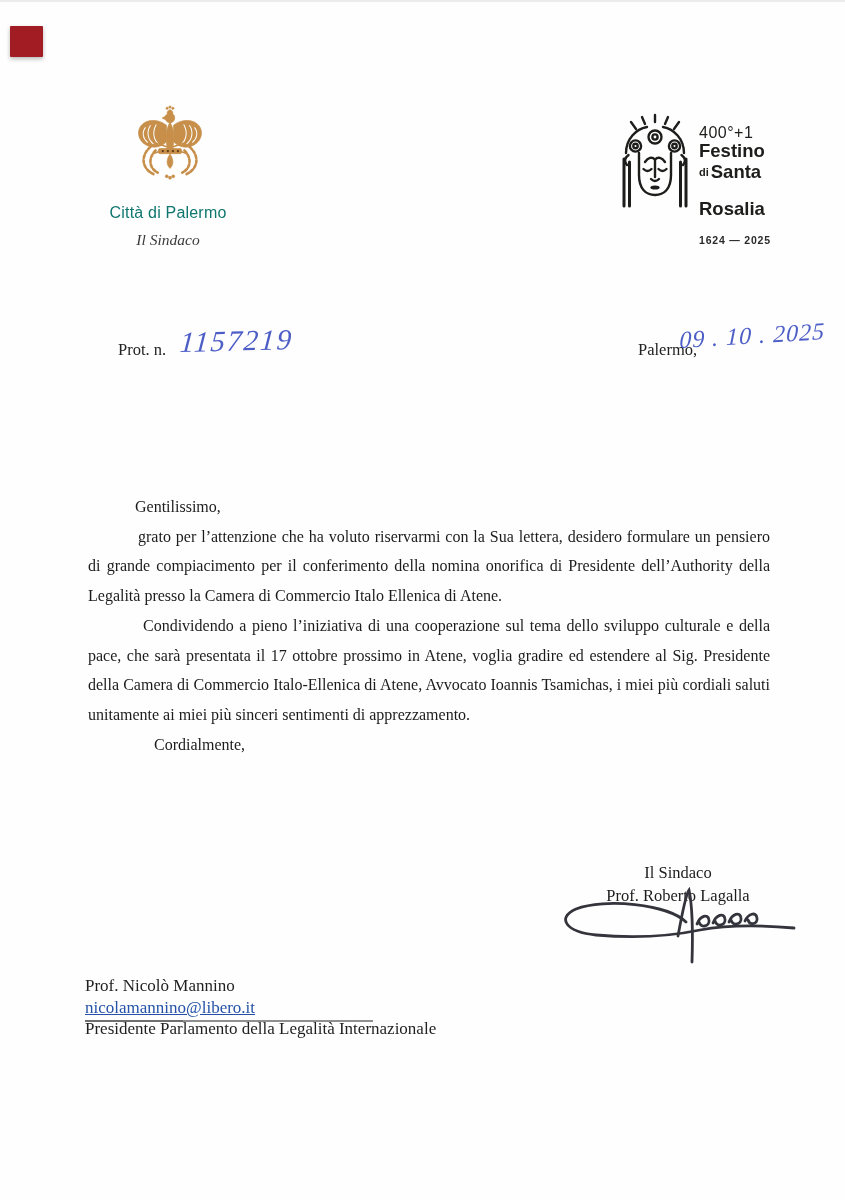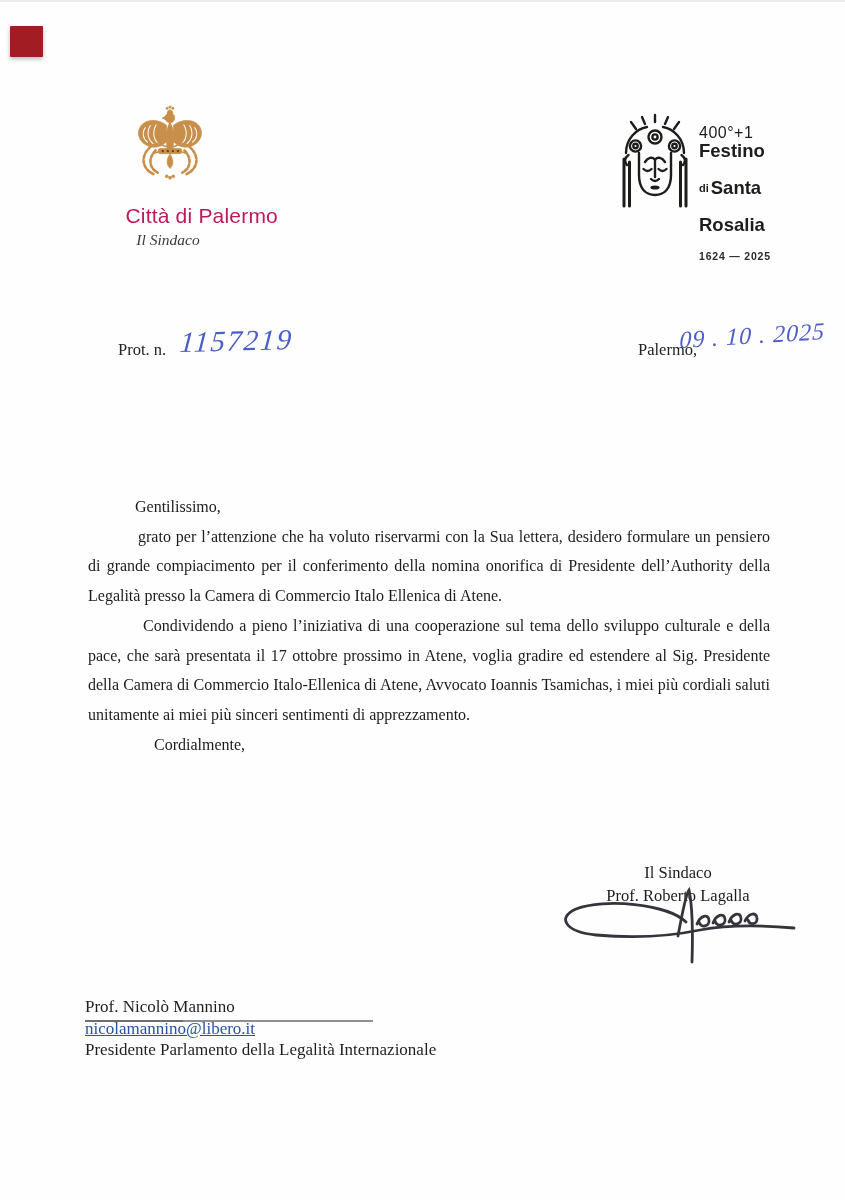--- a/index.html
+++ b/index.html
@@ -21,38 +21,38 @@
   .red-square{
     position:absolute;left:10px;top:26px;width:33px;height:31px;
     background:#a21d23;border-radius:1px;
     box-shadow:0 2px 4px rgba(0,0,0,.28);
   }
 
   
   .eagle-wrap{position:absolute;left:134px;top:104px;width:72px;height:100px;}
   .citta-label{
     position:absolute;left:58px;top:204px;width:220px;
-    text-align:right;
+    text-align:center;
     font-family:"Liberation Sans", sans-serif;
-    font-size:21px;font-weight:500;letter-spacing:.2px;color:#be185d;
+    font-size:16px;font-weight:500;letter-spacing:.2px;color:#0f766e;
   }
   .sindaco-label{
     position:absolute;left:58px;top:231px;width:220px;
     text-align:center;font-style:italic;font-size:15.5px;color:#3a3a3a;
   }
 
   
   .festino-face{position:absolute;left:618px;top:113px;width:74px;height:96px;}
   .festino-text{
     position:absolute;left:699px;top:125px;width:120px;
     font-family:"Liberation Sans", sans-serif;color:#1d1d1b;line-height:1.0;
   }
   .festino-text .t1{font-size:16px;font-weight:400;letter-spacing:.5px;}
   .festino-text .t2{font-size:18.5px;font-weight:600;margin-top:1px;}
-  .festino-text .t3{font-size:18.5px;font-weight:600;margin-top:18px;}
+  .festino-text .t3{font-size:18.5px;font-weight:600;margin-top:2px;}
   .festino-text .t3 .small{font-size:11px;font-weight:600;vertical-align:2px;margin-right:2px;}
   .festino-text .t4{font-size:18.5px;font-weight:600;margin-top:19px;}
   .festino-text .t5{font-size:10.5px;font-weight:600;letter-spacing:.8px;margin-top:16px;color:#2a2a2a;}
 
   
   .prot-label{position:absolute;left:118px;top:340px;font-size:16.5px;color:#222;}
   .prot-number{
     position:absolute;left:180px;top:326px;
     font-size:29px;font-style:italic;letter-spacing:2px;
     color:#4d5ec6;
@@ -84,21 +84,21 @@
     text-align:center;font-size:16.5px;line-height:23px;color:#1c1c1c;
   }
   .sig-svg{position:absolute;left:556px;top:886px;width:248px;height:82px;}
 
   
   .footer-rule{
     position:absolute;left:85px;top:1020px;width:288px;height:2px;
     background:linear-gradient(90deg,#6f6f6f 0 34%,#8f8f8f 34% 100%);
   }
   .footer-block{
-    position:absolute;left:85px;top:996px;width:460px;
+    position:absolute;left:85px;top:975px;width:460px;
     font-size:17px;line-height:21.5px;color:#1f1f1f;
   }
   .footer-block a{color:#2552a8;text-decoration:underline;cursor:pointer;}
 </style>
 </head>
 <body>
 
 <div class="page">
 
   <div class="red-square"></div>

